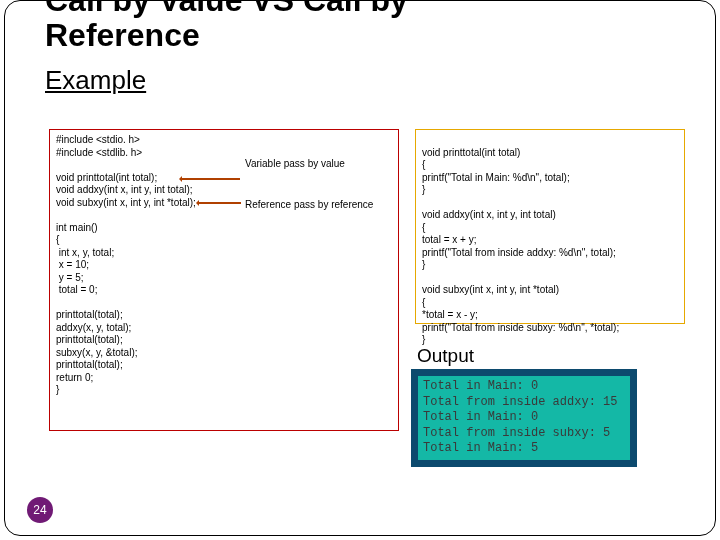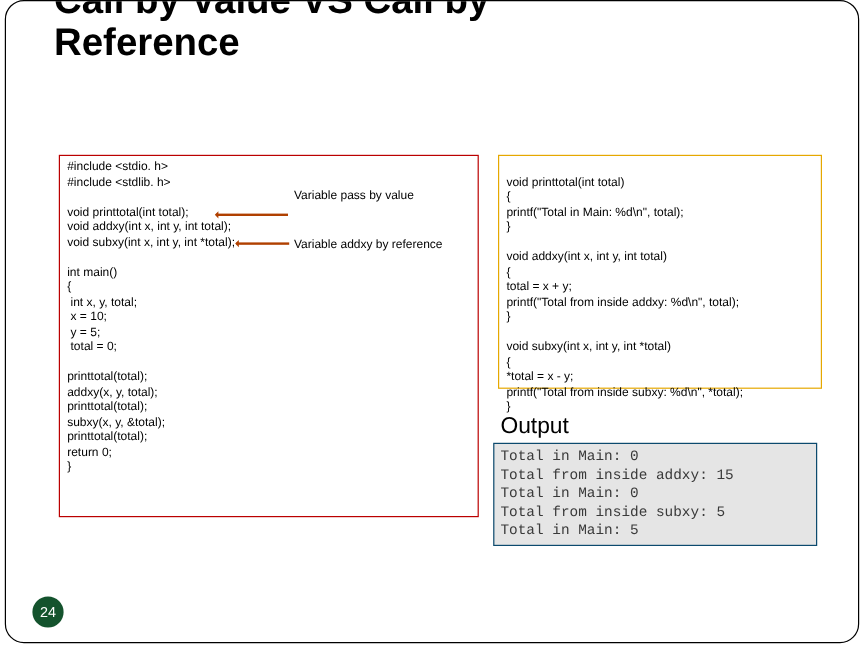--- a/index.html
+++ b/index.html
@@ -85,51 +85,52 @@
   .output-label {
     position: absolute;
     left: 412px;
     top: 344px;
     font-size: 19px;
   }
   .outputbox {
     position: absolute;
     left: 406px;
     top: 368px;
-    width: 270px;
-    background: #e5e5e5;
+    width: 226px;
+    background: #14b8a6;
     font-family: "Courier New", monospace;
     font-size: 12px;
     line-height: 1.3;
     padding: 3px 5px;
     color: #3a3a3a;
     white-space: pre;
-    border: 1px solid #0c4a6e;
+    border: 7px solid #0c4a6e;
   }
   .pagenum {
     position: absolute;
     left: 22px;
     bottom: 12px;
     width: 26px; height: 26px;
     border-radius: 50%;
-    background: #14532d;
+    background: #701a75;
     color: #fff;
     font-size: 12px;
     display: flex;
     align-items: center;
     justify-content: center;
   }
 </style>
 </head>
 <body>
 
 <div class="slide-frame">
 
   <div class="title">Call by Value VS Call by
 Reference</div>
+  <div class="subtitle">Example</div>
 
   <div class="codebox left">#include &lt;stdio. h&gt;
 #include &lt;stdlib. h&gt;
 
 void printtotal(int total);
 void addxy(int x, int y, int total);
 void subxy(int x, int y, int *total);
 
 int main()
 {
@@ -143,21 +144,21 @@
 printtotal(total);
 subxy(x, y, &amp;total);
 printtotal(total);
 return 0;
 }</div>
 
   <div class="arrow arrow1"></div>
   <div class="arrow arrow2"></div>
 
   <div class="annot a1">Variable pass by value</div>
-  <div class="annot a2">Variable addxy by reference</div>
+  <div class="annot a2">Reference pass by reference</div>
 
   <div class="codebox right">
 void printtotal(int total)
 {
 printf("Total in Main: %d\n", total);
 }
 
 void addxy(int x, int y, int total)
 {
 total = x + y;

